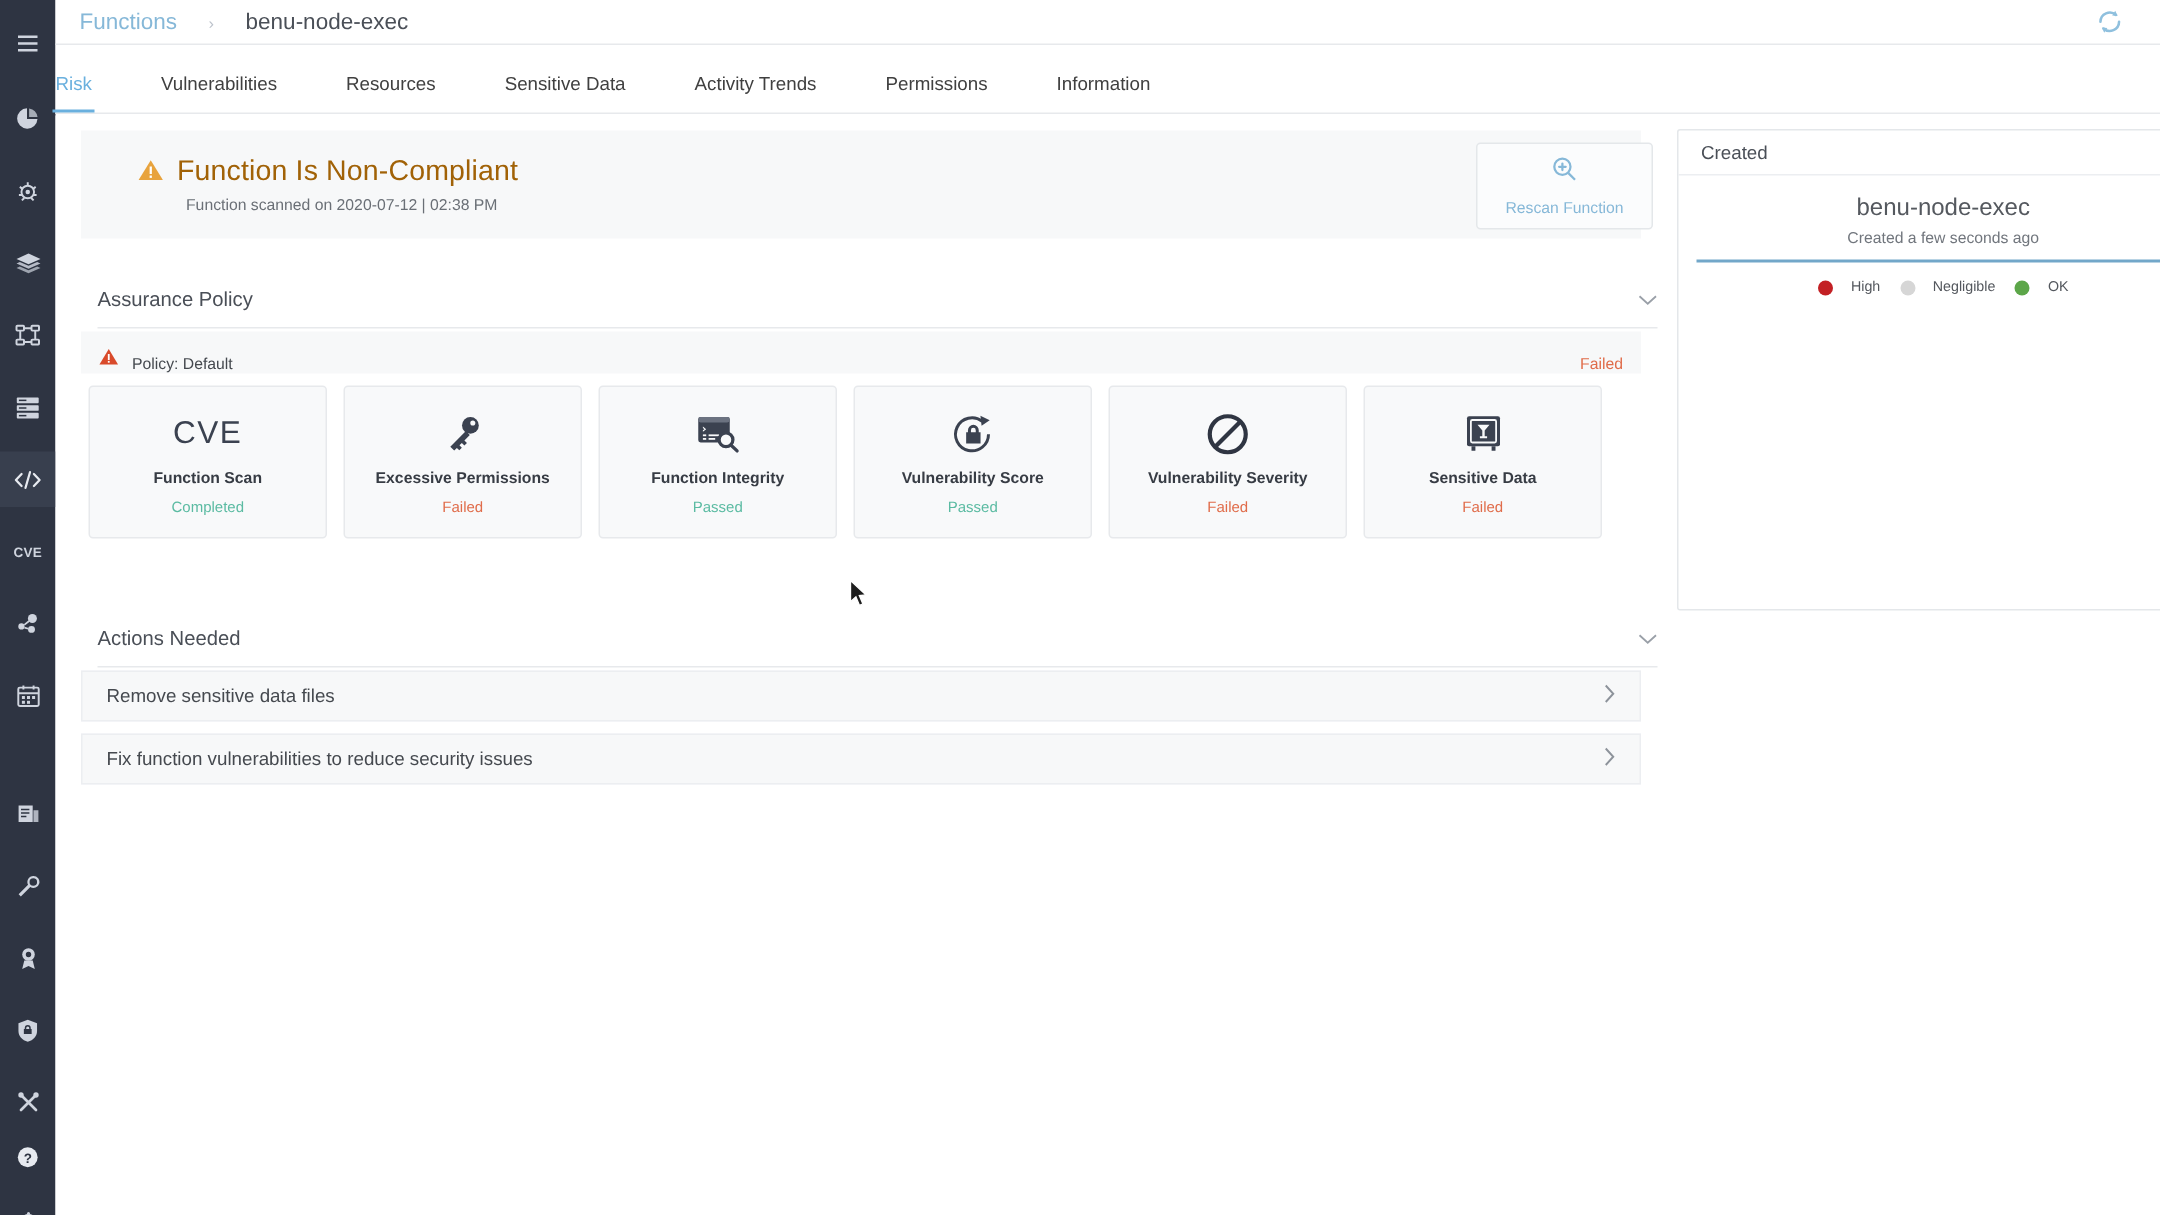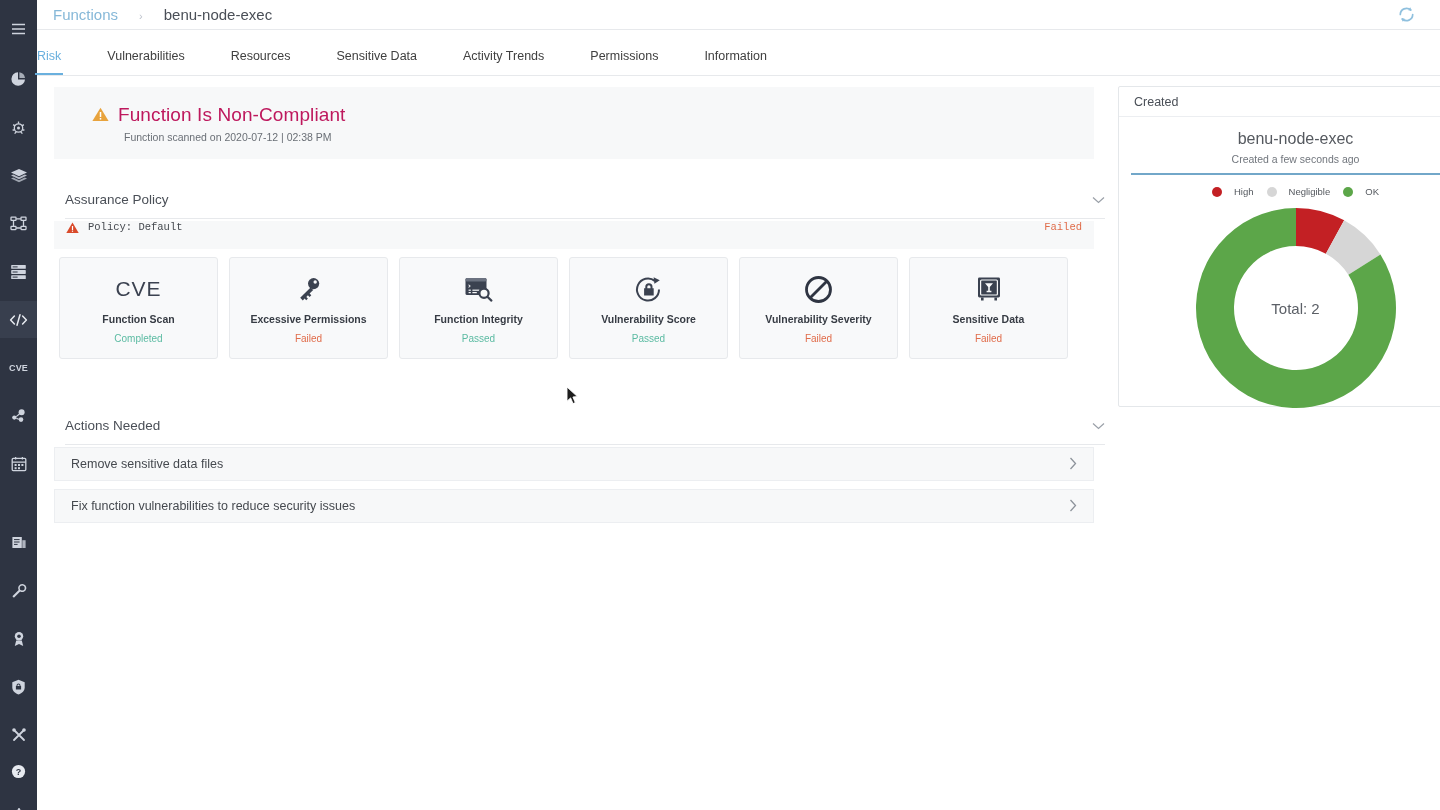--- a/index.html
+++ b/index.html
@@ -68,21 +68,21 @@
   #main { position:absolute; left:37px; top:77px; right:0; bottom:0; background:#fff; }
 
   
   #banner {
     position:absolute; left:17px; top:10px; width:1040px; height:72px;
     background:#f7f8f9;
     display:flex; align-items:center;
   }
   #banner .b-text { margin-left: 38px; }
   #banner .b-title {
-    font-size: 19px; color: #be185d; font-weight: 400; letter-spacing:.1px;
+    font-size: 19px; color: #a16207; font-weight: 400; letter-spacing:.1px;
     display:flex; 
   }
   .warn-tri { margin-right: 9px; position: relative; top: 1px; }
   #banner .b-sub { font-size: 10.5px; color: #6a6f76; margin-top: 5px; margin-left: 32px; }
   #rescan-card {
     position:absolute; right:-8px; top:8px; width:118px; height:58px;
     border:1px solid #e4e7ea; border-radius:3px; background:#fbfcfd;
     display:flex; flex-direction:column; align-items:center; justify-content:center;
     cursor:pointer;
   }
@@ -93,21 +93,21 @@
     position:absolute; left:28px; width:1040px; height:38px;
     border-bottom:1px solid #e7e9ec;
     display:flex; align-items:center;
   }
   .section-head .sh-title { font-size:13.5px; color:#4a4f57; }
   .section-head .sh-chev { margin-left:auto; color:#9aa0a8; font-size:12px; cursor:pointer; line-height:1; }
 
   
   #policy-row {
     position:absolute; left:17px; top:144px; width:1040px; height:28px;
-    background:#f7f8f9; display:flex; align-items:flex-start; padding:0 12px;font-family:Liberation Mono, monospace;
+    background:#f7f8f9; display:flex; align-items:flex-end; padding:0 12px;
   }
   #policy-row .pr-label { font-size:10.5px; color:#45494f; margin-left:9px; }
   #policy-row .pr-status { margin-left:auto; font-size:10.5px; color:#e06c4a; }
 
   
   #cards { position:absolute; left:22px; top:180px; width:1030px; height:102px; display:flex; gap:11px; }
   .pcard {
     width: 159px; height: 102px; background:#f8f9fa;
     border:1px solid #e7e9ec; border-radius:3px;
     display:flex; flex-direction:column; align-items:center; justify-content:center;
@@ -409,20 +409,32 @@
             <path fill="#e8a33d" d="M8.5.8 16.6 14H.4z"></path>
             <rect x="7.75" y="5" width="1.5" height="5" fill="#fff"></rect>
             <rect x="7.75" y="11" width="1.5" height="1.6" fill="#fff"></rect>
           </svg>
         </span>
         <span>Function Is Non-Compliant</span>
       </div>
       <div class="b-sub">Function scanned on 2020-07-12 | 02:38 PM</div>
     </div>
 
+    <div id="rescan-card">
+      <span>
+        <svg width="20" height="20" viewBox="0 0 20 20">
+          <g fill="none" stroke="#86b8d8" stroke-width="1.5">
+            <circle cx="8.6" cy="8.2" r="5.4"></circle>
+            <path d="M12.6 12.4 17 16.8"></path>
+            <path d="M6.4 8.2h4.4M8.6 6v4.4" stroke-linecap="round"></path>
+          </g>
+        </svg>
+      </span>
+      <span class="rl">Rescan Function</span>
+    </div>
   </div>
 
   <div class="section-head" style="top:104px">
     <span class="sh-title">Assurance Policy</span>
     <span class="sh-chev">
       <svg width="13" height="8" viewBox="0 0 13 8">
           <path d="M1 1.5 6.5 6.5 12 1.5" fill="none" stroke="#9aa0a8" stroke-width="1.2"></path>
         </svg>
     </span>
   </div>
@@ -571,28 +583,20 @@
       <span class="lg">
         <span class="dot" style="background:#d6d6d6"></span>
         <span>Negligible</span>
       </span>
       <span class="lg">
         <span class="dot" style="background:#5ca649"></span>
         <span>OK</span>
       </span>
     </div>
 
-    <div id="donut-wrap">
-      <svg id="donut-svg" width="220" height="210" viewBox="0 0 220 210">
-          <path d="M110 5 A100 100 0 0 1 158.17536741017153 17.369331995613635 L139.86872779430635 50.66898583728046 A62 62 0 0 0 110 43 Z" fill="#c32024"></path>
-          <path d="M158.17536741017153 17.369331995613635 A100 100 0 0 1 194.4327925502015 51.417320502100345 L162.34833138112495 71.77873871130221 A62 62 0 0 0 139.86872779430635 50.66898583728046 Z" fill="#d6d6d6"></path>
-          <path d="M194.4327925502015 51.417320502100345 A100 100 0 1 1 109.99999999999999 5 L109.99999999999999 43 A62 62 0 1 0 162.34833138112495 71.77873871130221 Z" fill="#5ca649"></path>
-        </svg>
-      <div id="donut-total">Total: 2</div>
-    </div>
   </div>
 
 </div>
 
 <div id="cursor" style="left: 566px; top: 386px;">
   <svg width="14" height="20" viewBox="0 0 14 20">
     <path d="M1 1 1 15.2 4.6 11.9 7 17.6 9.3 16.6 6.9 11 11.4 10.6z" fill="#1d1d1d" stroke="#fff" stroke-width=".9"></path>
   </svg>
 </div>
 

